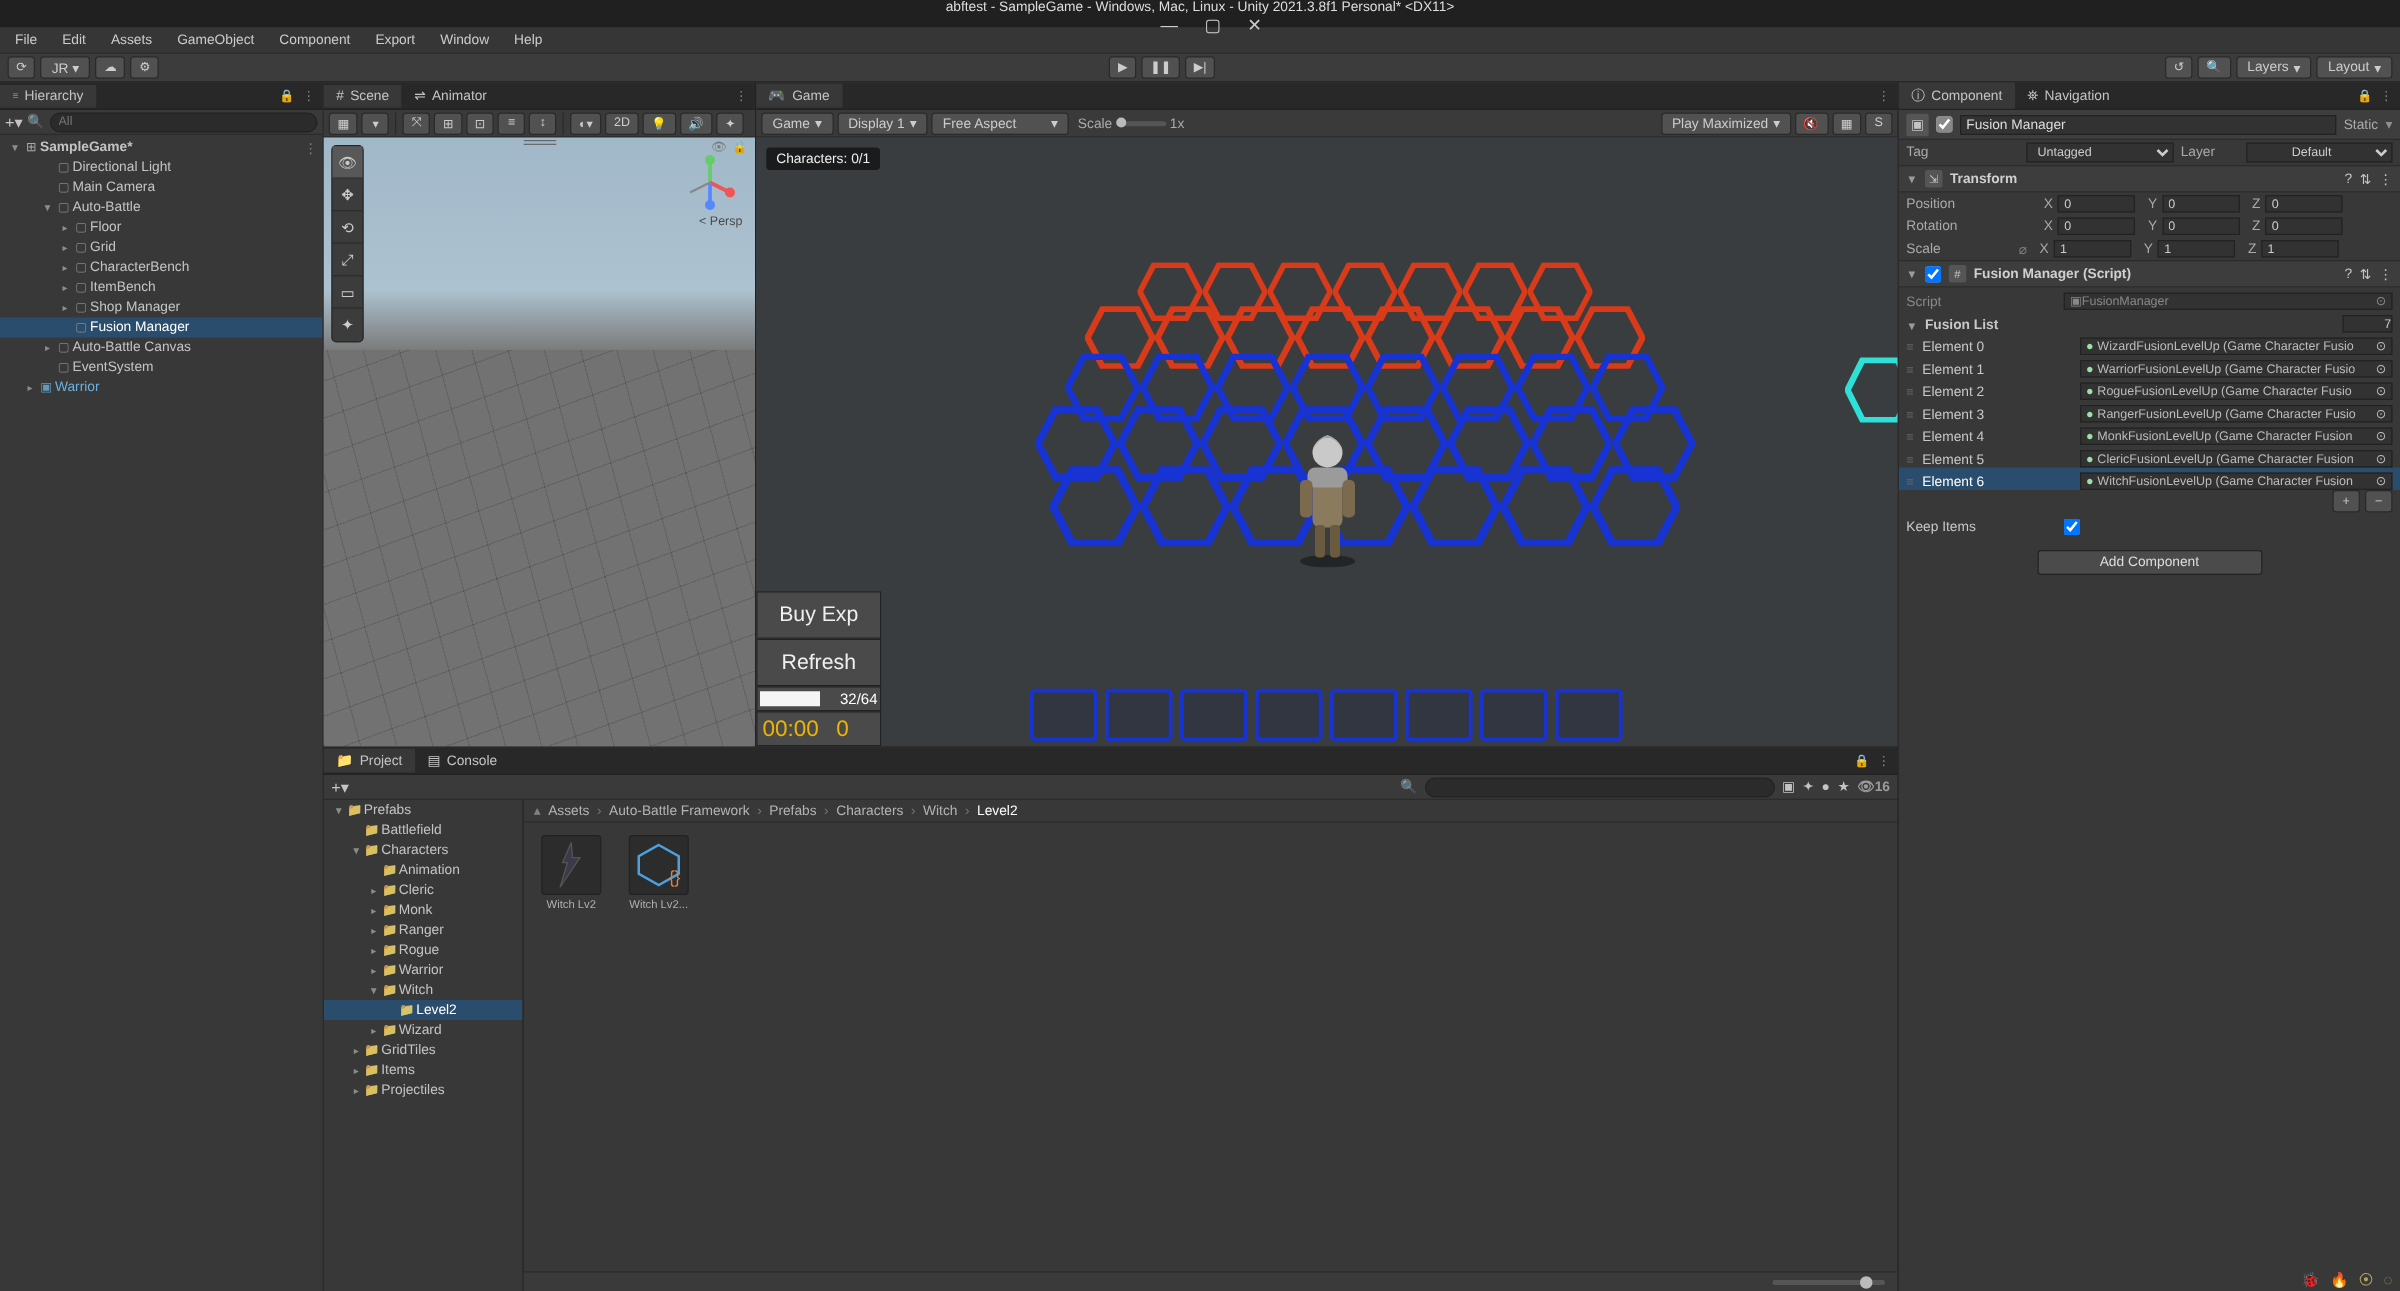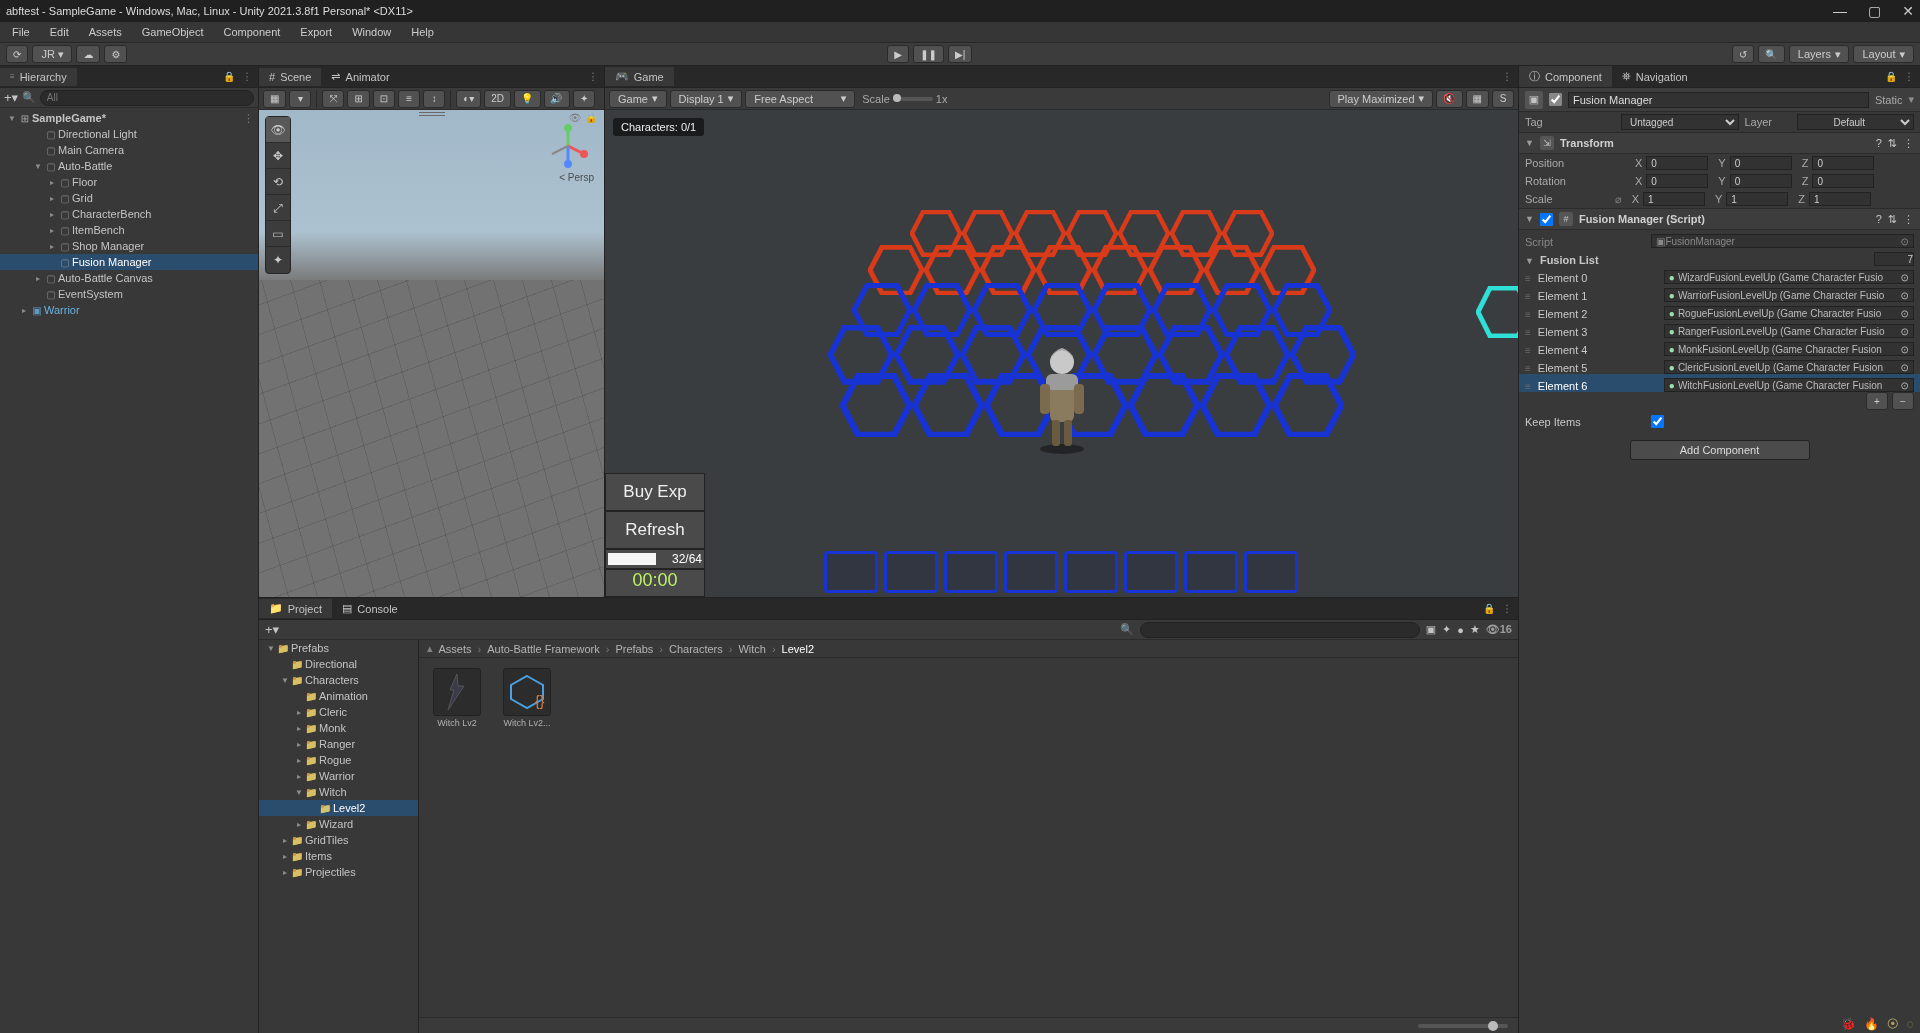--- a/index.html
+++ b/index.html
@@ -1,17 +1,17 @@
 <!DOCTYPE html>
 <html><head>
 <meta charset="utf-8">
 <style>
   * { box-sizing: border-box; margin: 0; padding: 0; font-family: "Segoe UI", Arial, sans-serif; }
   body { background:#363636; color:#c4c4c4; font-size:11px; overflow:hidden; width:1920px; height:1033px; }
-  .titlebar { height:22px; background:#202020; display:flex; align-items:center; padding:0 6px; color:#ddd; justify-content:space-between; }
+  .titlebar { height:22px; background:#202020; display:flex; align-items:center; padding:0 6px; color:#ddd; justify-content:space-between;flex-direction:column; }
   .titlebar .right span{margin-left:18px;font-size:14px;color:#ccc;}
   .menubar { height:20px; background:#363636; display:flex; align-items:center; padding:0 4px; gap:4px; color:#ccc; }
   .menubar span { padding:2px 8px; cursor:default;}
   .toolbar { height:24px; background:#3c3c3c; border-top:1px solid #282828; border-bottom:1px solid #222; display:flex; align-items:center; justify-content:space-between;}
   .toolbar .tb-left,.toolbar .tb-center,.toolbar .tb-right{display:flex;align-items:center;gap:4px;padding:0 6px;}
   .tb-btn{background:#515151;border:1px solid #2a2a2a;border-radius:3px;height:18px;min-width:22px;display:flex;align-items:center;justify-content:center;color:#ccc;padding:0 6px;font-size:10px;}
   .tb-sep{width:1px;height:18px;background:#2a2a2a;margin:0 2px;}
   .pill{background:#515151;border:1px solid #2a2a2a;border-radius:3px;height:18px;display:flex;align-items:center;padding:0 8px;color:#ccc;gap:4px;}
   .main{display:flex;height:calc(100% - 22px - 20px - 24px - 0px);}
   .left-col{width:259px;display:flex;flex-direction:column;border-right:1px solid #222;}
@@ -51,21 +51,21 @@
   .hex-area{position:absolute;left:20px;right:-40px;top:100px;height:230px;}
   .hex-row{display:flex;justify-content:center;gap:0px;}
   .hex{position:relative;}
   .hex svg{display:block;}
   .bench-row{position:absolute;left:18px;right:20px;bottom:4px;display:flex;gap:6px;justify-content:center;}
   .bench-slot{border:3px solid #1733d4;border-radius:4px;background:rgba(20,30,70,.2);}
   .hud{position:absolute;left:0;bottom:0;width:100px;display:flex;flex-direction:column;}
   .hud button{background:#4a4a4a;color:#efefef;border:1px solid #222;height:38px;font-size:17px;}
   .hud .xp{background:#4a4a4a;border:1px solid #222;height:20px;display:flex;align-items:center;}
   .hud .xp .bar{height:12px;background:#f5f5f5;margin:0 2px;}
-  .hud .time{background:#4a4a4a;border:1px solid #222;height:28px;display:flex;align-items:center;gap:14px;padding:0 4px;color:#bef264;font-size:18px;flex-direction:column;}
+  .hud .time{background:#4a4a4a;border:1px solid #222;height:28px;display:flex;align-items:center;gap:14px;padding:0 4px;color:#eab308;font-size:18px;}
   .project-area{flex:1;display:flex;flex-direction:column;min-height:0;}
   .proj-cols{flex:1;display:flex;min-height:0;}
   .proj-tree{width:160px;border-right:1px solid #222;overflow:auto;background:#383838;}
   .proj-main{flex:1;display:flex;flex-direction:column;background:#383838;}
   .proj-toolbar{height:20px;background:#3a3a3a;border-bottom:1px solid #2b2b2b;display:flex;align-items:center;padding:0 6px;gap:6px;}
   .proj-toolbar input{width:280px;height:16px;background:#2b2b2b;border:1px solid #222;border-radius:8px;color:#aaa;padding:0 6px;font-size:10px;}
   .breadcrumb{height:18px;display:flex;align-items:center;padding:0 8px;gap:6px;color:#b4b4b4;border-bottom:1px solid #2b2b2b;}
   .breadcrumb span.sep{opacity:.5;}
   .grid-items{flex:1;padding:10px;display:flex;gap:14px;align-content:flex-start;}
   .grid-item{width:56px;display:flex;flex-direction:column;align-items:center;gap:2px;}
@@ -637,21 +637,21 @@
             <div class="tree-row">
               <span class="indent" style="width: 6px;"></span>
               <span class="arrow">▼</span>
               <span class="icon">📁</span>
               <span>Prefabs</span>
             </div>
             <div class="tree-row">
               <span class="indent" style="width: 20px;"></span>
               <span class="arrow"></span>
               <span class="icon">📁</span>
-              <span>Directional</span>
+              <span>Battlefield</span>
             </div>
             <div class="tree-row">
               <span class="indent" style="width: 20px;"></span>
               <span class="arrow">▼</span>
               <span class="icon">📁</span>
               <span>Characters</span>
             </div>
             <div class="tree-row">
               <span class="indent" style="width: 34px;"></span>
               <span class="arrow"></span>

